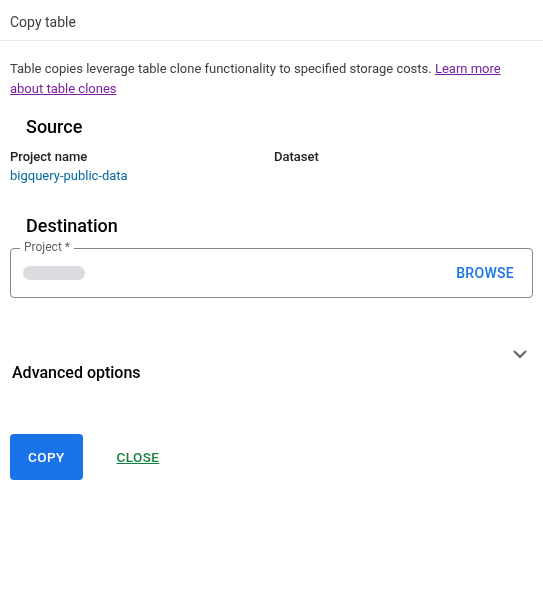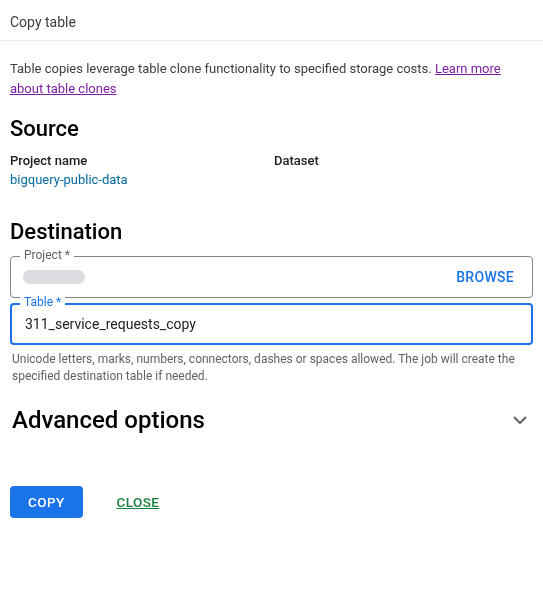--- a/index.html
+++ b/index.html
@@ -28,23 +28,23 @@
     line-height: 1.5;
     margin-bottom: 18px;
   }
   .link {
     color: #7b1fa2;
     text-decoration: underline;
     text-decoration-color: #7b1fa2;
     cursor: pointer;
   }
   h2.section {
-    font-size: 22px;
+    font-size: 18px;
     font-weight: 500;
-    margin: 0 0 12px 0;
+    margin: 0 0 12px 16px;
     color: #000;
   }
   .src-grid {
     display: flex;
     gap: 5px;
     margin-bottom: 32px;
   }
   .src-col { flex: 1; min-width: 0; }
   .src-label {
     font-size: 13px;
@@ -52,26 +52,26 @@
     color: #202124;
     margin-bottom: 4px;
   }
   .src-val {
     font-size: 13px;
     color: #0369a1;
     word-break: break-all;
   }
   .field-wrap {
     position: relative;
-    margin-bottom: 5px;
+    margin-bottom: 18px;
   }
   .field-border {
     border: 1px solid #80868b;
     border-radius: 4px;
-    height: 42px;
+    height: 50px;
     display: flex;
     align-items: center;
     padding: 0 12px;
   }
   .field-wrap.focused .field-border {
     border: 2px solid #1a73e8;
     padding: 0 11px;
   }
   .fl-label {
     position: absolute;
@@ -124,21 +124,21 @@
   }
   .chev svg { fill:none; stroke:#5f6368; stroke-width:2; }
   .actions {
     margin-top: 42px;
     display: flex;
     gap: 16px;
     align-items: center;
   }
   .btn {
     border: none;
-    height: 32px;
+    height: 46px;
     padding: 0 18px;
     font-size: 13.5px;
     font-weight: 500;
     letter-spacing: .4px;
     border-radius: 4px;
     cursor: pointer;
     font-family: inherit;
   }
   .btn-primary { background: #1a73e8; color: #fff; }
   .btn-flat { background: transparent; color: #15803d; text-decoration: underline; }
@@ -171,30 +171,23 @@
   <div class="field-wrap">
     <div class="fl-label">Project *</div>
     <div class="field-border">
       <div class="field-redact"></div>
       <div style="flex:1"></div>
       <button class="browse-btn">BROWSE</button>
     </div>
   </div>
 
 
-  <div class="field-wrap focused" style="margin-bottom:4px;">
-    <div class="fl-label">Table *</div>
-    <div class="field-border">
-      <input class="field-input" value="311_service_requests_copy" style="">
-    </div>
-    <div class="helper">Unicode letters, marks, numbers, connectors, dashes or spaces allowed. The job will create the specified destination table if needed.</div>
-  </div>
 
   <div class="adv">
-    <h2 class="section" style="font-size:24px;">Advanced options</h2>
+    <h2 class="section" style="font-size:16px;margin-top:37px;">Advanced options</h2>
     <span class="chev">
       <svg width="16" height="10" viewBox="0 0 16 10">
           <path d="M2 2 L8 8 L14 2"></path>
         </svg>
     </span>
   </div>
 
   <div class="actions">
     <button class="btn btn-primary">COPY</button>
     <button class="btn btn-flat">CLOSE</button>

